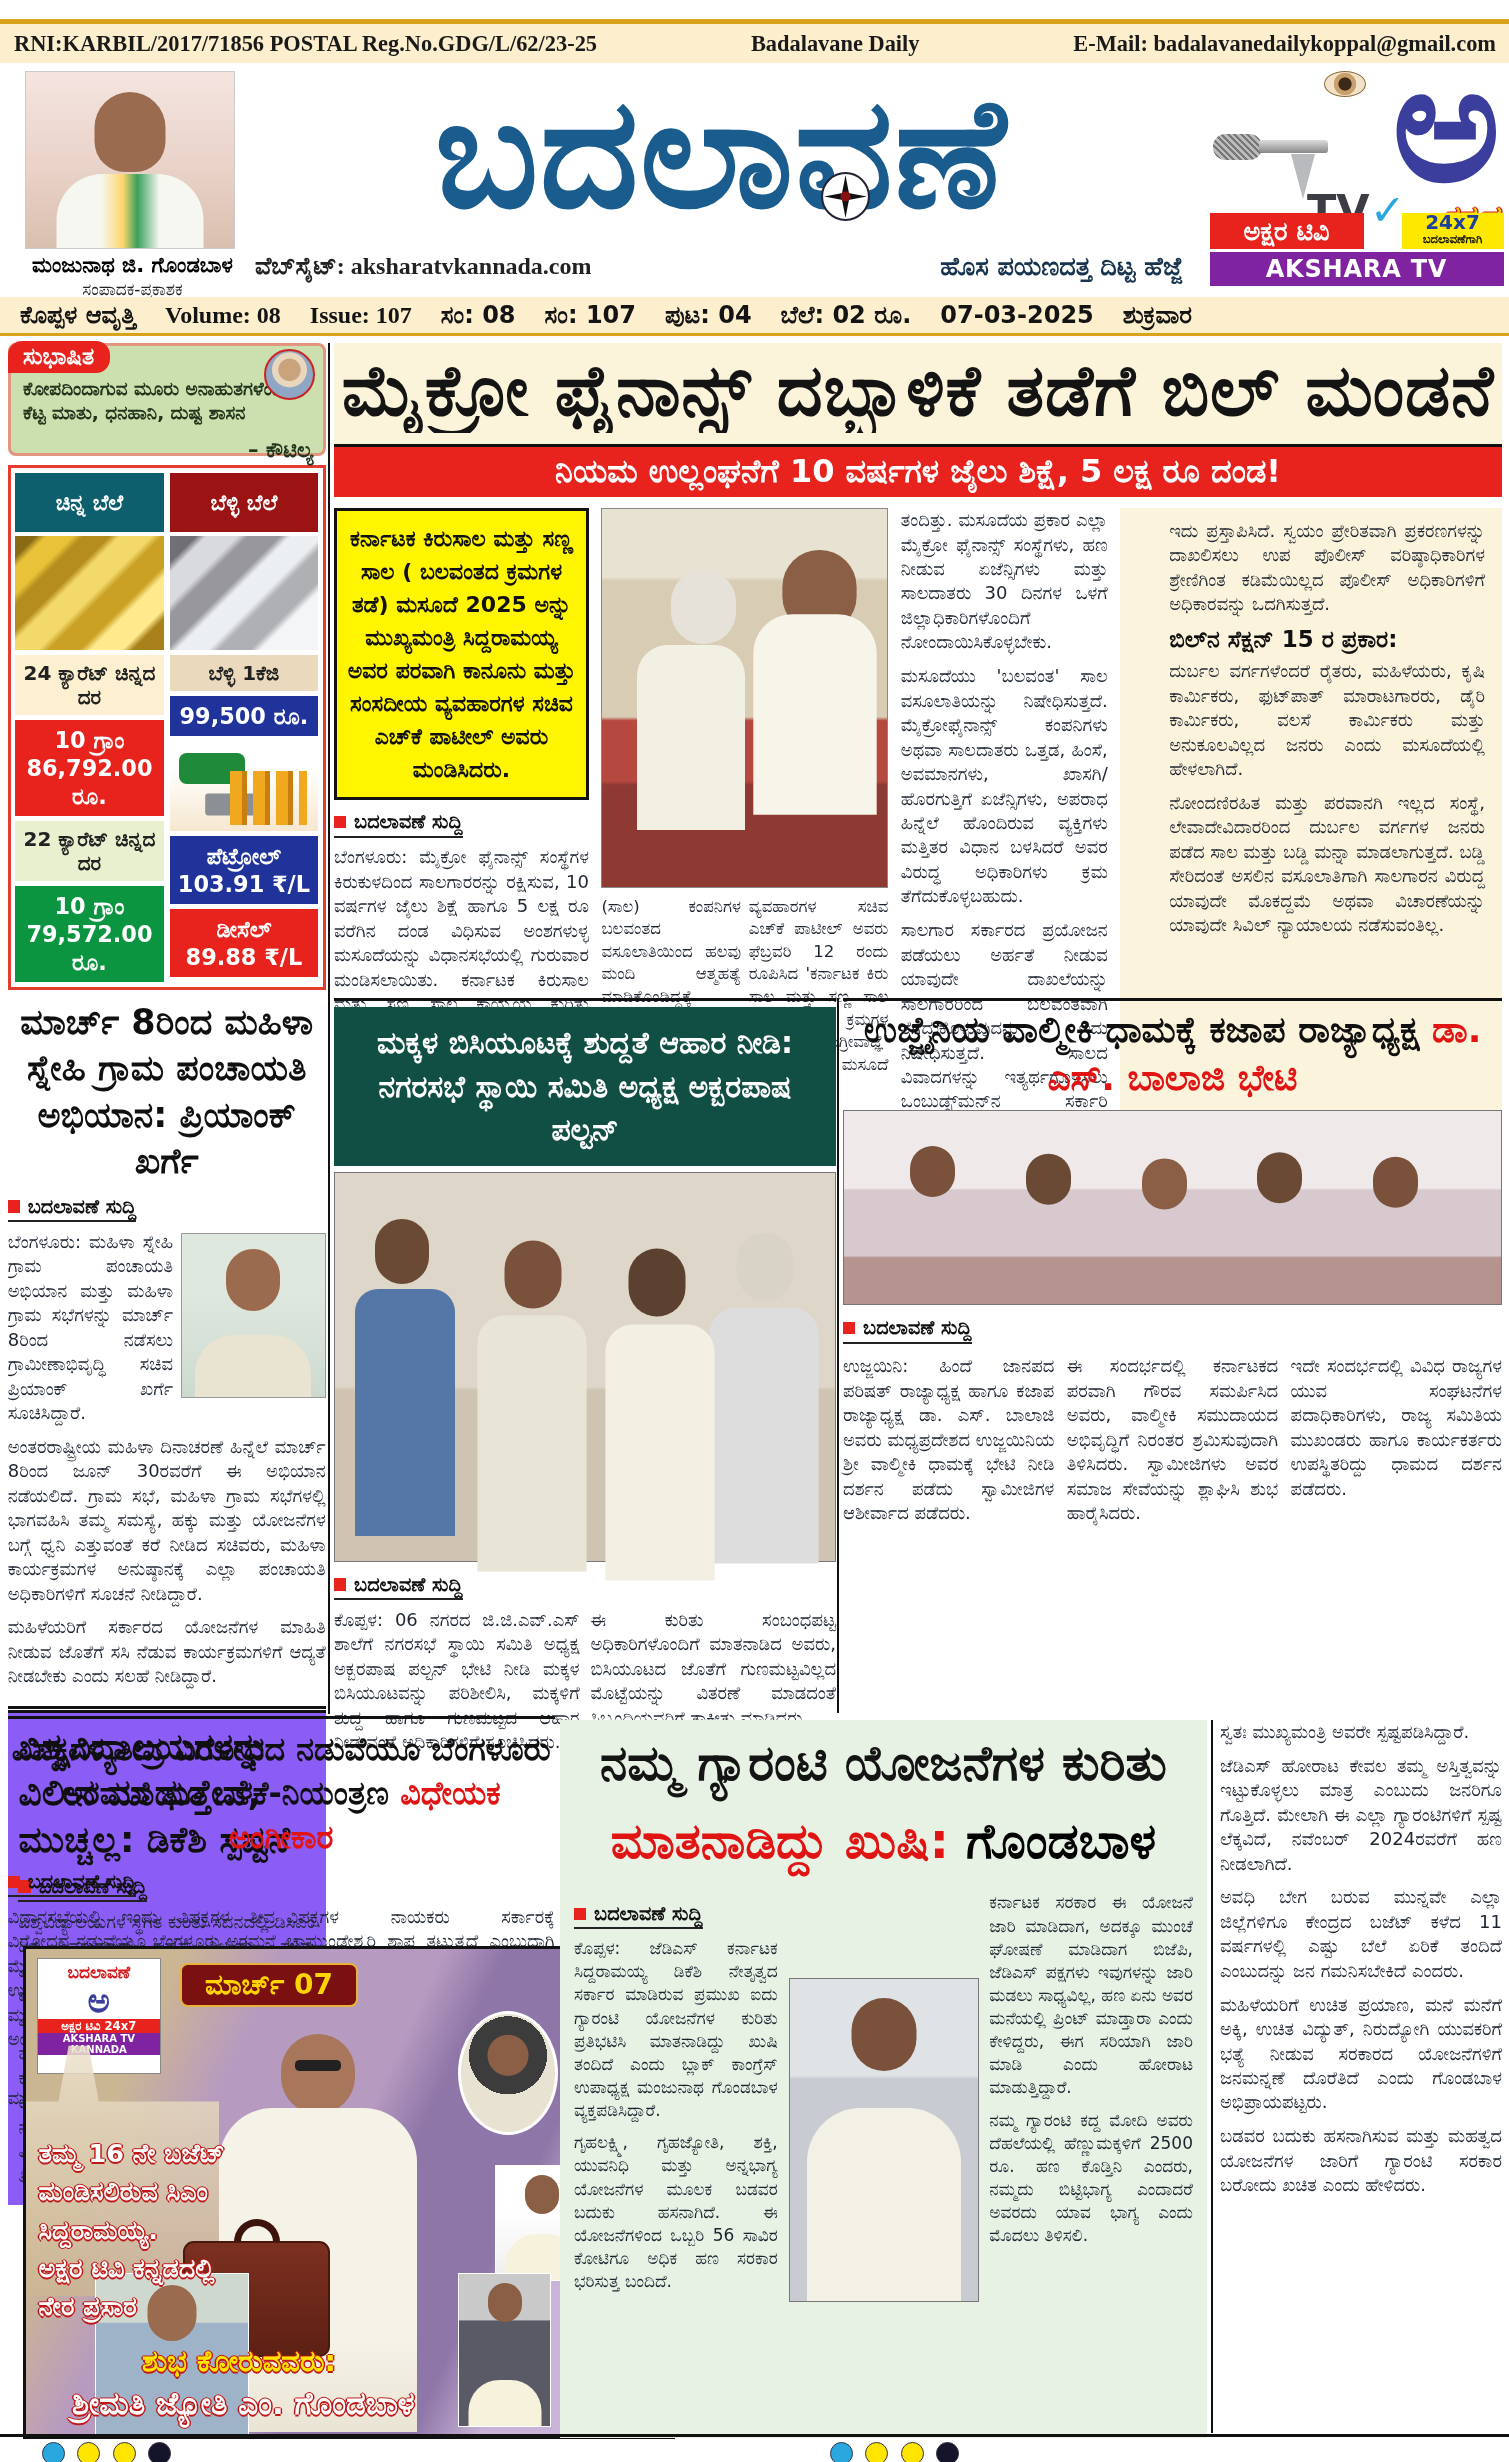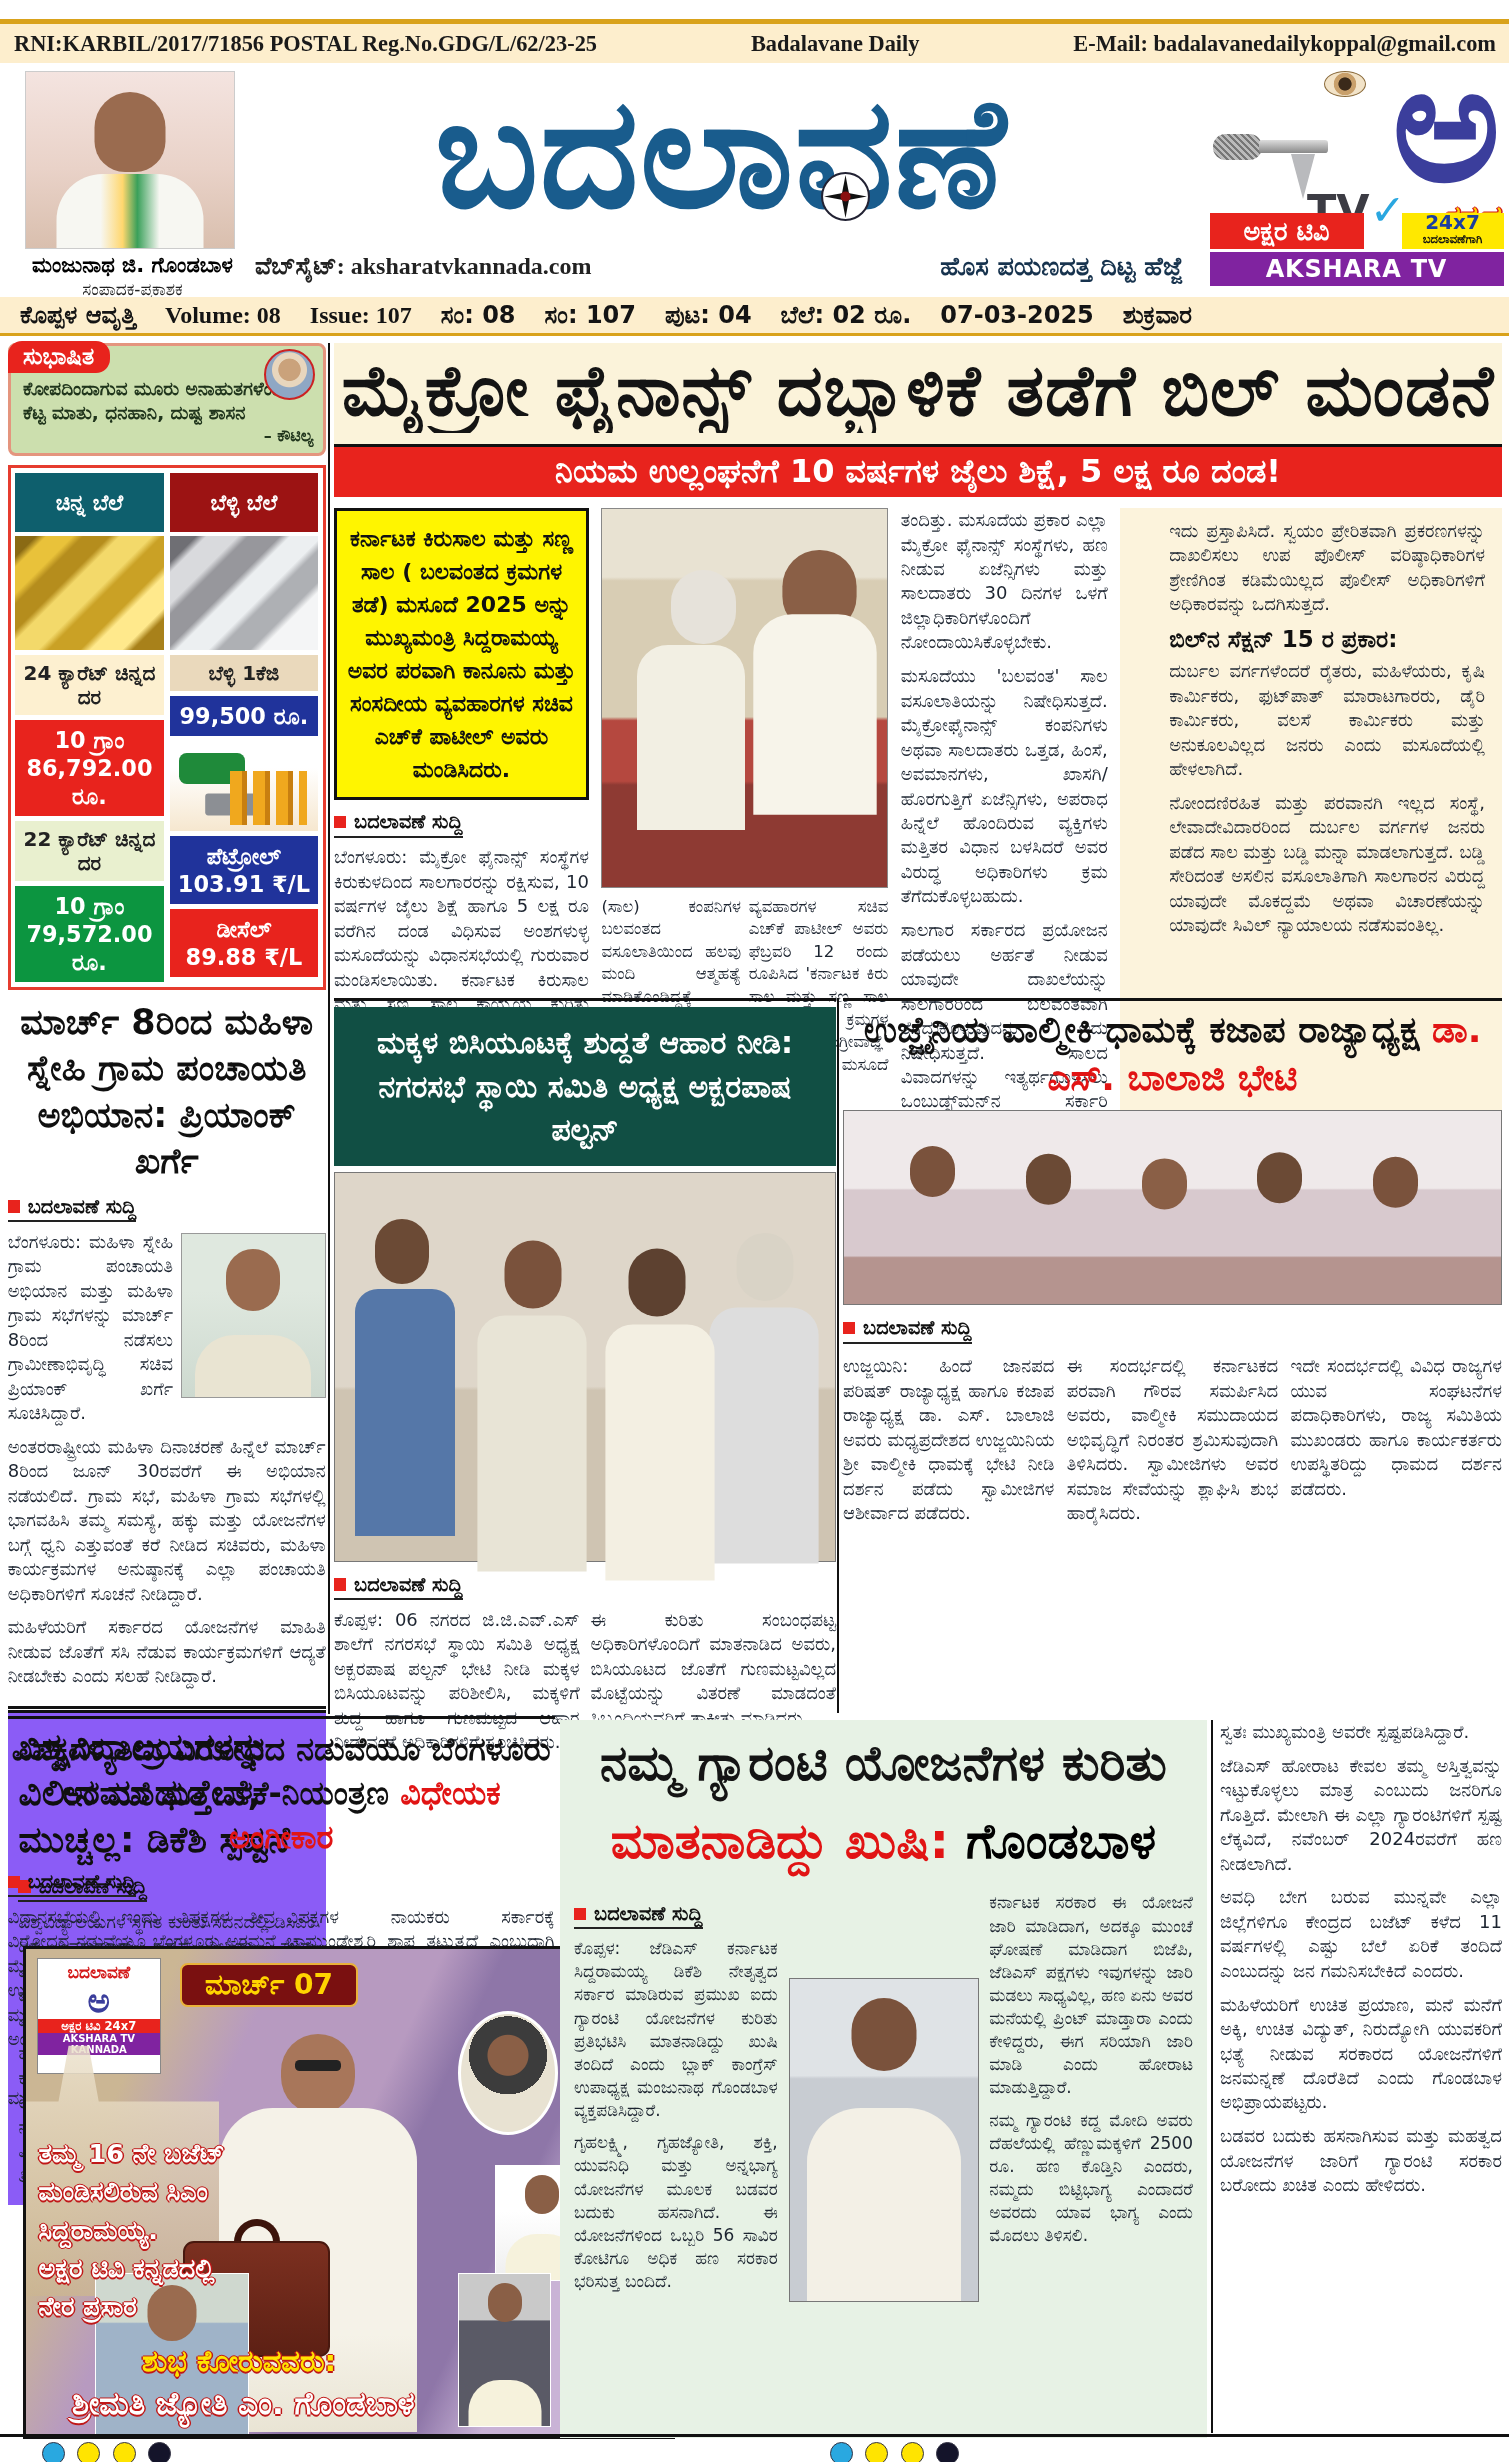--- a/index.html
+++ b/index.html
@@ -56,21 +56,21 @@
   .infobar .en { font-family:"Liberation Serif", serif; }
 
   
   .leftcol { position:absolute; left:7.7px; top:343px; width:318px; }
   .subhashita { position:relative; background:#ccdfae; border:3.1px solid #e4957e; border-radius:7.7px; padding:31px 9.3px 6.2px 12.4px; height:113px; }
   .subh-label { position:absolute; left:-3.1px; top:-4.6px; background:#e8231d; color:#fff; font-weight:bold; font-size:23px;
                 padding:1.5px 15.4px 3.1px; border-radius:14px 14px 14px 0; }
   .subh-avatar { position:absolute; right:7.7px; top:3.1px; width:51px; height:51px; border-radius:50%; border:2.3px solid #cc2222;
                  background:radial-gradient(circle at 50% 40%, #caa27b 0 10.8px, #e8d6bd 11.6px 17px, #8fa7c4 18px); }
   .subh-text { font-size:18.5px; font-weight:bold; color:#20351c; line-height:1.3; }
-  .subh-author { text-align:right; font-size:16px; font-weight:bold; color:#20351c; margin-top:1px; }
+  .subh-author { text-align:right; font-size:21px; font-weight:bold; color:#20351c; margin-top:13px; }
 
   .rates { margin-top:9.3px; border:3.1px solid #e63c2f; background:#fff; padding:4.6px; display:flex; gap:6.2px; }
   .rates .col { flex:1; display:flex; flex-direction:column; gap:4.6px; }
   .rate-head { color:#ffffff; font-weight:bold; font-size:21.6px; text-align:center; padding:17px 0; }
   .gold-head { background:#0e5f6d; } .silver-head { background:#9c1313; }
   .img-gold { height:114px; background:linear-gradient(135deg,#8a6a14 0 8%,#e9c23a 12% 22%,#b58d1d 26% 36%,#f3d96a 40% 52%,#caa125 56% 68%,#ffe98c 72% 84%,#a8811a 88%); }
   .img-silver { height:114px; background:linear-gradient(135deg,#6f6f74 0 10%,#d9dadd 14% 26%,#97979c 30% 42%,#eceff1 46% 58%,#aeb0b4 62% 74%,#f4f5f6 78%); }
   .img-petrol { height:90px; background:linear-gradient(180deg,#fff 0 30%,#f6e7cf 100%); position:relative; }
   .img-petrol::before { content:""; position:absolute; left:9.3px; top:12.4px; width:66px; height:31px; border-radius:7.7px;
         background:#1f8a3a; box-shadow:21.6px 36px 0 -4.6px #8c8f94; }

